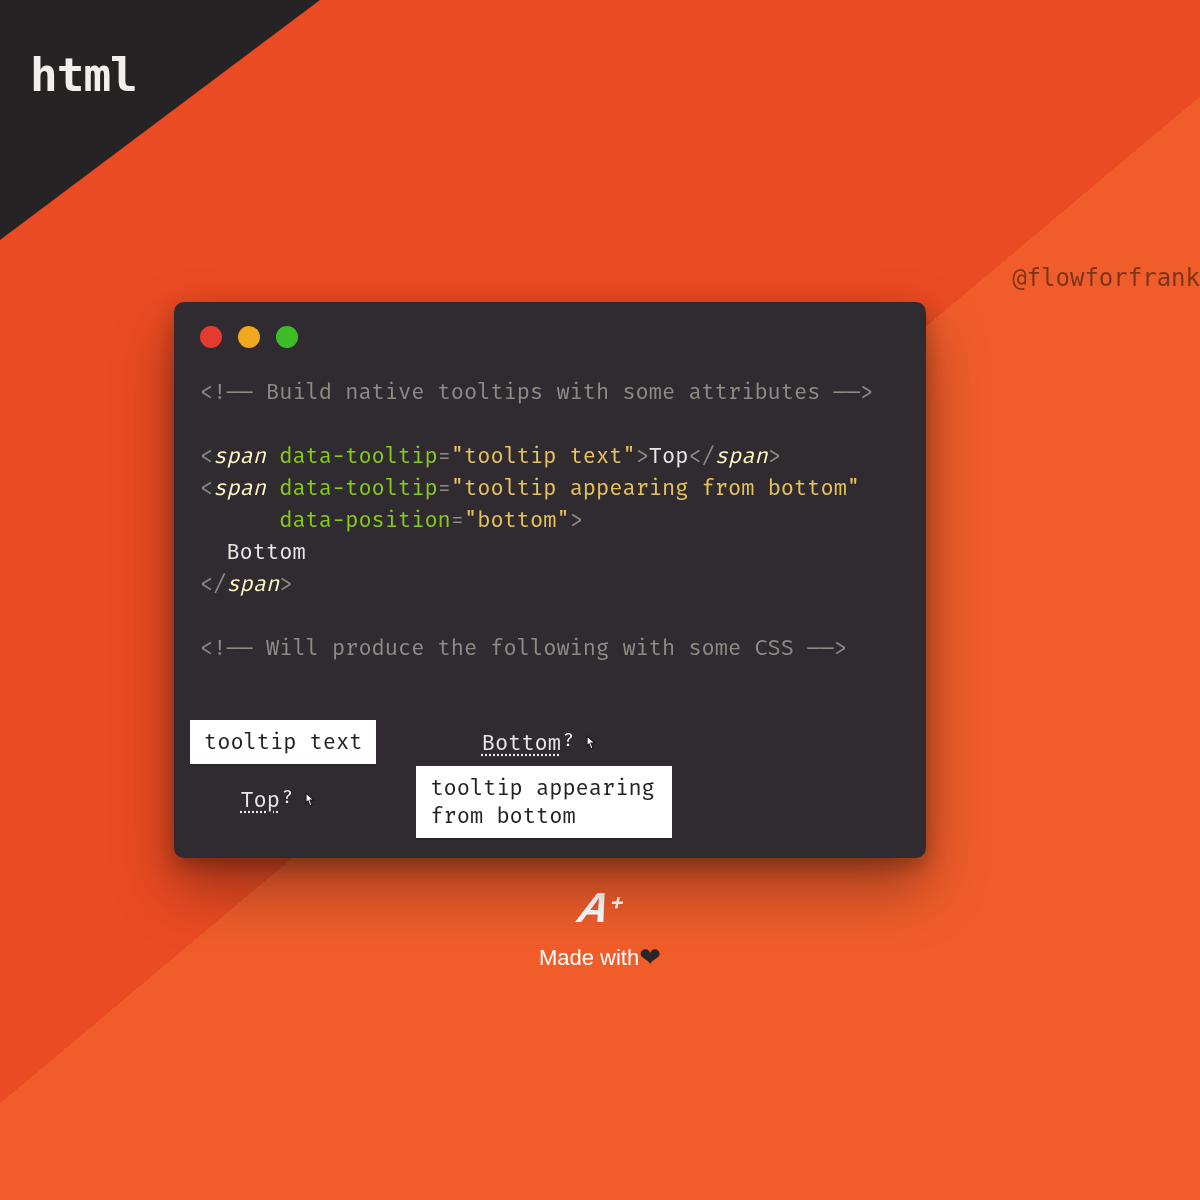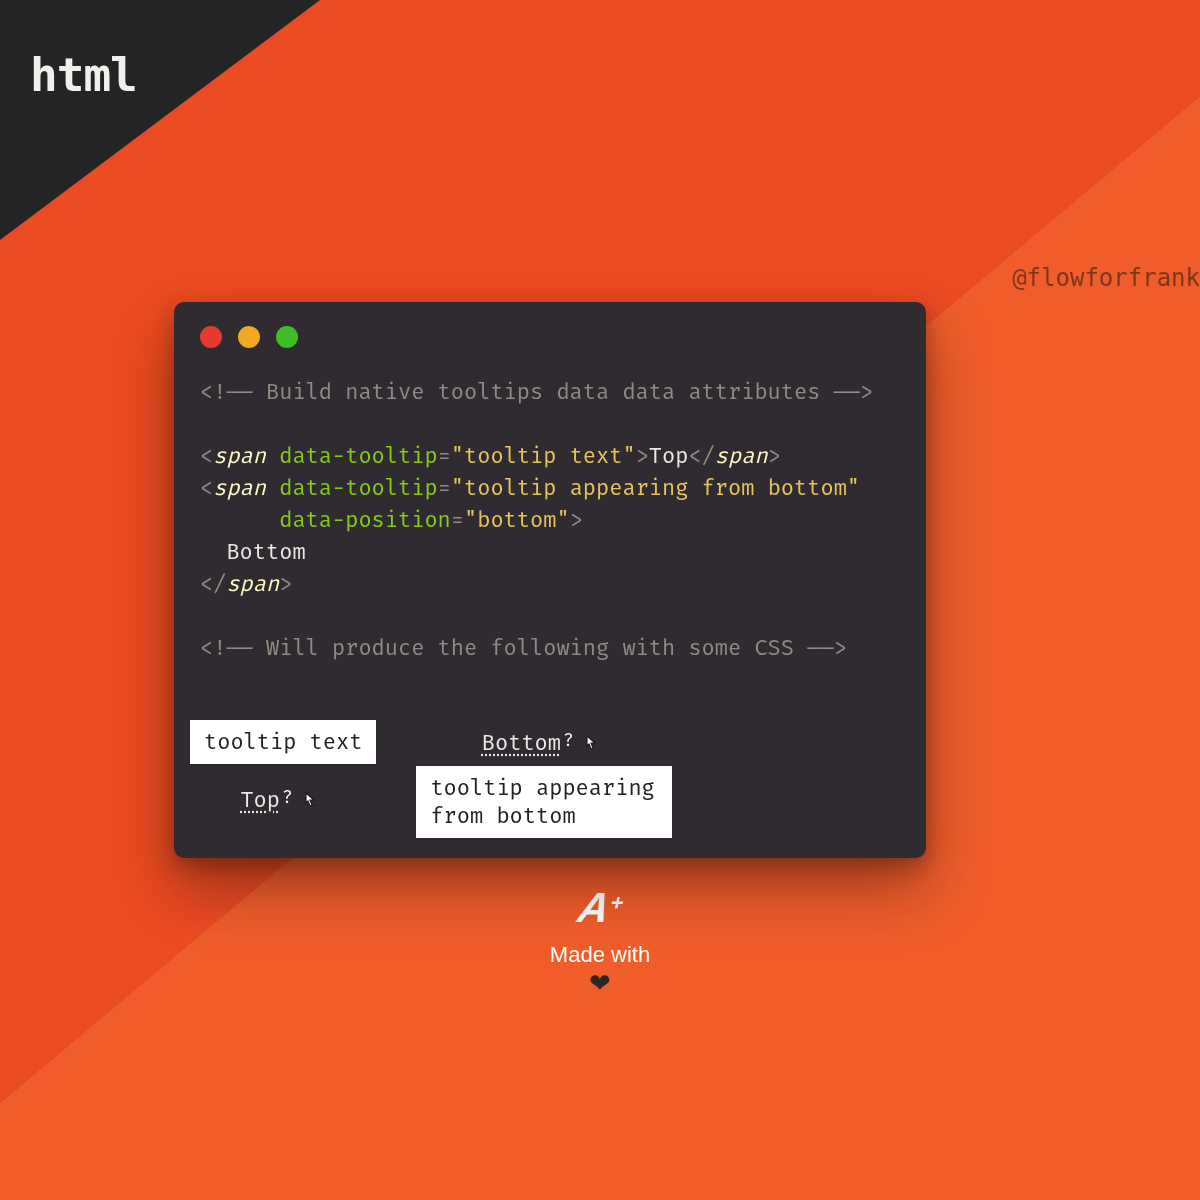--- a/index.html
+++ b/index.html
@@ -121,40 +121,39 @@
     position: relative;
     font-family: "Arial Black", Impact, sans-serif;
     transform: skewX(-12deg);
   }
   .logo .plus { font-size: 22px; position: relative; top:-12px; margin-left:2px; }
   .made-with {
     display:flex; align-items:center; gap:0;
     color:#fff;
     font-family: -apple-system, "Segoe UI", sans-serif;
     font-size: 22px;
-    flex-direction: column;
   }
   .heart { color:#2b2628; font-size:26px; }
 </style>
 </head>
 <body>
 
 <div class="bg-diag"></div>
 <div class="corner-triangle"></div>
 <div class="corner-label">html</div>
 <div class="handle">@flowforfrank</div>
 
 <div class="window">
   <div class="traffic-lights">
     <div class="light red"></div>
     <div class="light yellow"></div>
     <div class="light green"></div>
   </div>
 
-  <div class="code-block"><span class="c-comment">&lt;!—— <span>Build native tooltips data data attributes</span> ——&gt;</span>
+  <div class="code-block"><span class="c-comment">&lt;!—— <span>Build native tooltips with some attributes</span> ——&gt;</span>
 
 <span class="c-punc">&lt;</span><span class="c-tag">span</span> <span class="c-attr">data-tooltip</span><span class="c-punc">=</span><span class="c-str">"<span>tooltip text</span>"</span><span class="c-punc">&gt;</span><span class="c-text">Top</span><span class="c-punc">&lt;/</span><span class="c-tag">span</span><span class="c-punc">&gt;</span>
 <span class="c-punc">&lt;</span><span class="c-tag">span</span> <span class="c-attr">data-tooltip</span><span class="c-punc">=</span><span class="c-str">"<span>tooltip appearing from bottom</span>"</span>
       <span class="c-attr">data-position</span><span class="c-punc">=</span><span class="c-str">"<span>bottom</span>"</span><span class="c-punc">&gt;</span>
   <span class="c-text">Bottom</span>
 <span class="c-punc">&lt;/</span><span class="c-tag">span</span><span class="c-punc">&gt;</span>
 
 <span class="c-comment">&lt;!—— <span>Will produce the following with some CSS</span> ——&gt;</span></div>
 
   <div class="previews">

